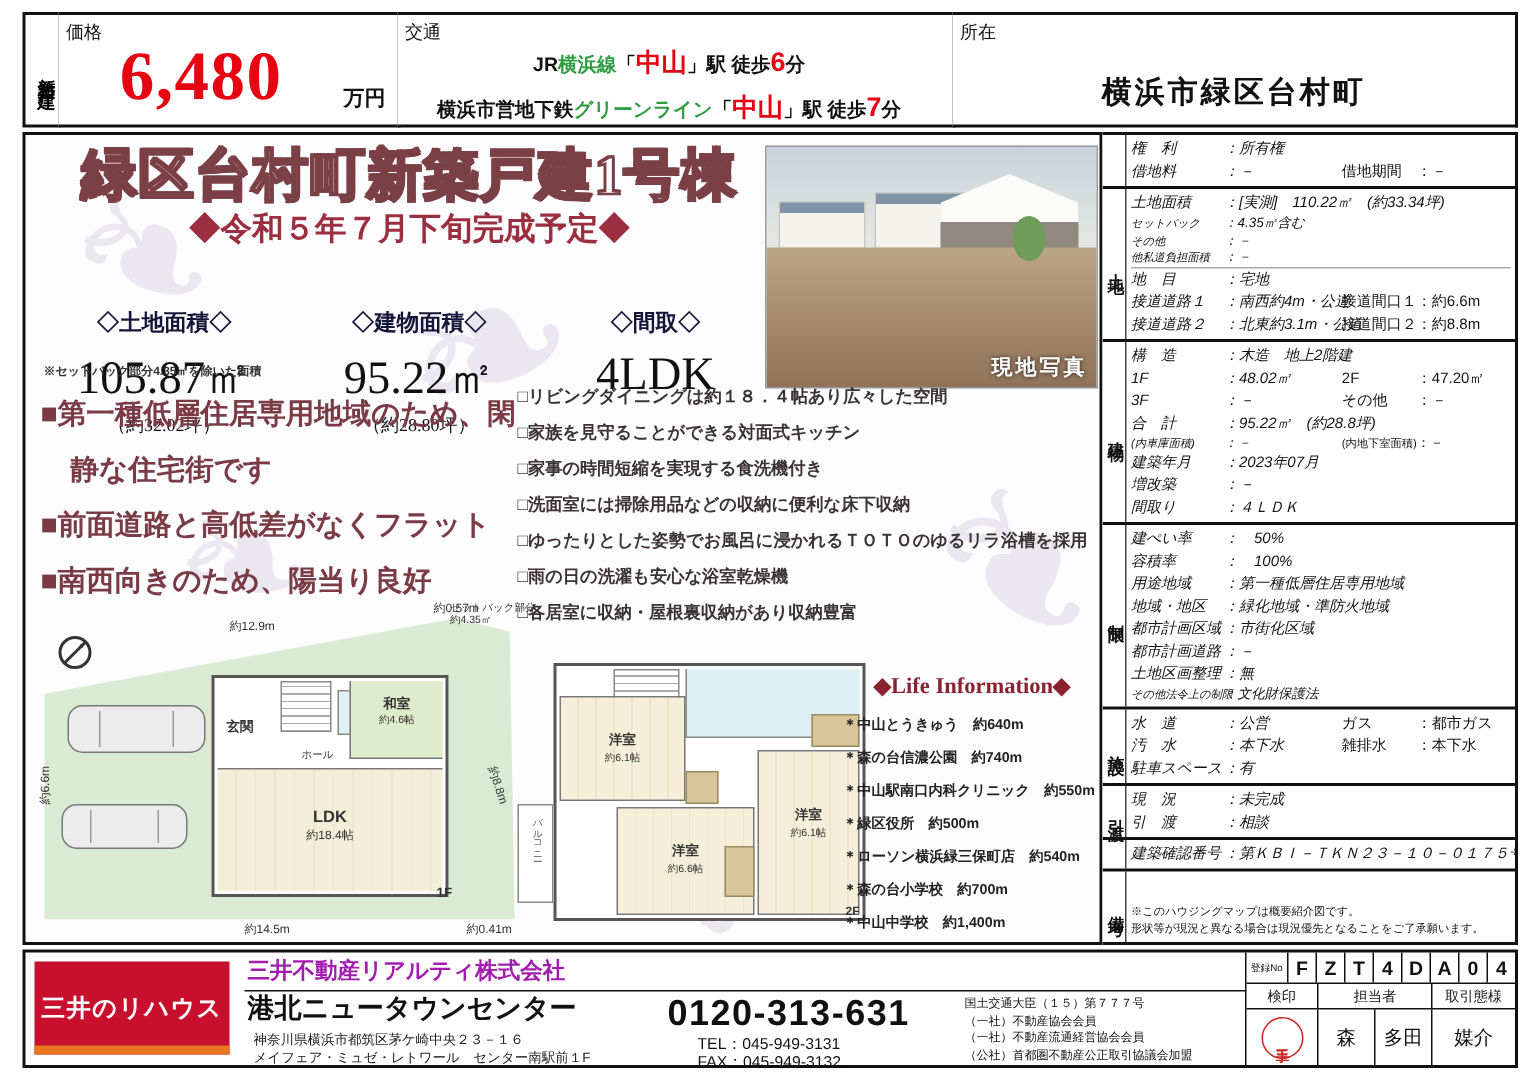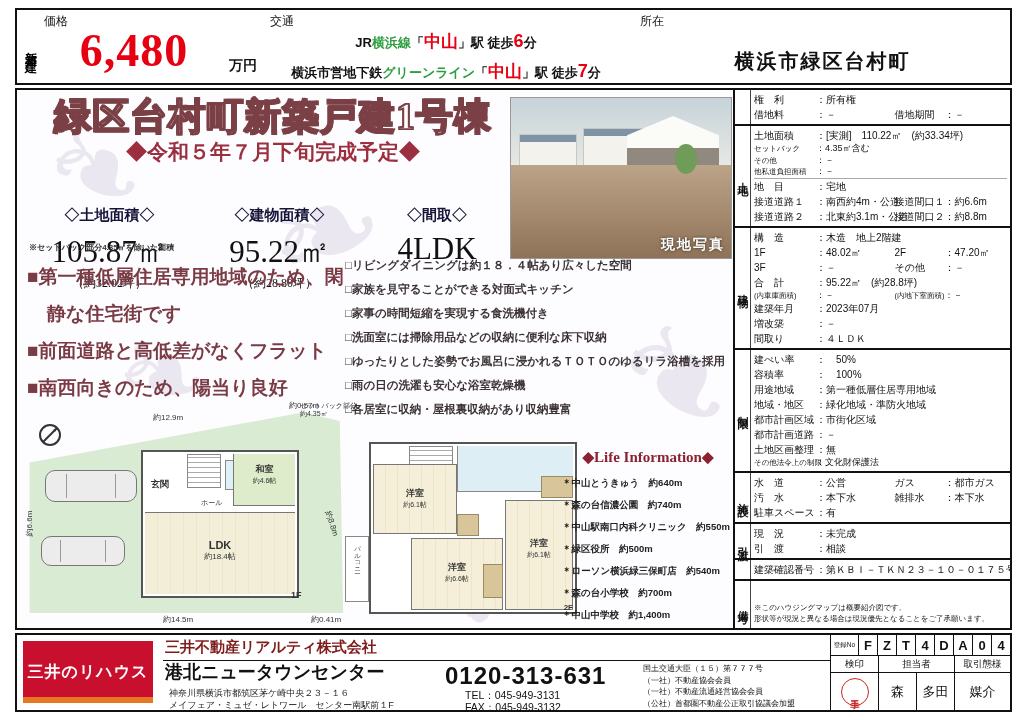--- a/index.html
+++ b/index.html
@@ -98,32 +98,32 @@
 
   
   .dblock { display:flex; border-bottom:2px solid #111; }
   .dblock:last-child { border-bottom:none; flex:1; }
   .dcat { width:16px; border-right:1px solid #444; display:flex; align-items:center; justify-content:center; }
   .dcat span { writing-mode:vertical-rl; font-size:11px; font-weight:bold; letter-spacing:3px; color:#111; }
   .drows { flex:1; padding:2px 3px; display:flex; flex-direction:column; min-width:0; }
   .drow { display:flex; line-height:15px; font-size:10px; color:#111; white-space:nowrap; }
   .drow.tl { border-top:1px solid #aaa; }
   .pair { display:flex; min-width:0; }
-  .p1 { flex:1.25; } .p2 { flex:1; }
+  .p1 { flex:1.25;font-style:italic; } .p2 { flex:1; }
   .dl { flex-shrink:0; } .p1 .dl { width:62px; } .p2 .dl { width:50px; }
   .drow.small { line-height:11.5px; font-size:9px; }
   .drow.small .dl { font-size:7.5px; }
   .remark { font-size:7.5px; color:#111; line-height:11px; white-space:nowrap; }
   .remark-wrap { margin-top:auto; padding-bottom:2px; }
 
   
   #footer { position:absolute; left:15px; top:633px; width:997px; height:79px; border:2px solid #111; background:#fff; }
   #logo { position:absolute; left:6px; top:6px; width:130px; height:62px; background:#c8102e; color:#fff; display:flex; align-items:center; justify-content:center; font-size:16px; font-weight:bold; letter-spacing:1px; }
   #logo:after { content:""; position:absolute; left:0; right:0; bottom:0; height:6px; background:#e87722; }
-  #company-name { position:absolute; left:146px; top:1px; width:668px; font-size:15px; font-weight:bold; color:#7f1d1d; border-bottom:1.5px solid #111; padding:2px 0 3px 2px; }
+  #company-name { position:absolute; left:146px; top:1px; width:668px; font-size:15px; font-weight:bold; color:#a21caf; border-bottom:1.5px solid #111; padding:2px 0 3px 2px; }
   #branch-name { position:absolute; left:148px; top:25px; font-size:18px; font-weight:bold; color:#111; }
   #address1 { position:absolute; left:152px; top:52px; font-size:9px; color:#222; }
   #address2 { position:absolute; left:152px; top:64px; font-size:9px; color:#222; }
   #phone-big { position:absolute; left:428px; top:27px; font-size:24px; font-weight:bold; color:#111; letter-spacing:1px; }
   #tel-line { position:absolute; left:448px; top:54px; font-size:10.5px; color:#111; }
   #fax-line { position:absolute; left:448px; top:66px; font-size:10.5px; color:#111; }
   #licenses { position:absolute; left:626px; top:28px; }
   .lic-item { font-size:8px; color:#111; line-height:11.5px; white-space:nowrap; }
   #reg-table { position:absolute; right:0; top:0; width:180px; height:75px; border-left:1.5px solid #111; display:flex; flex-direction:column; }
   #reg-row1 { display:flex; height:21px; border-bottom:1px solid #111; }

